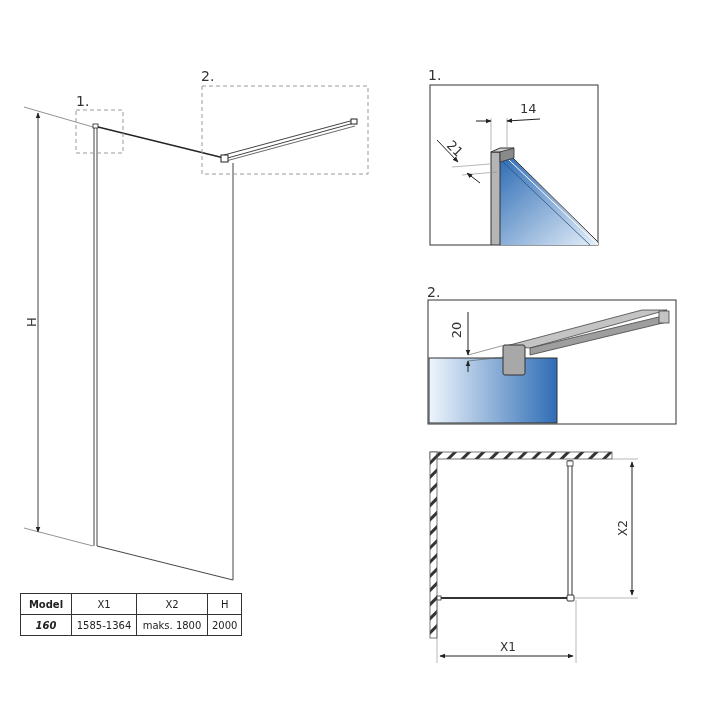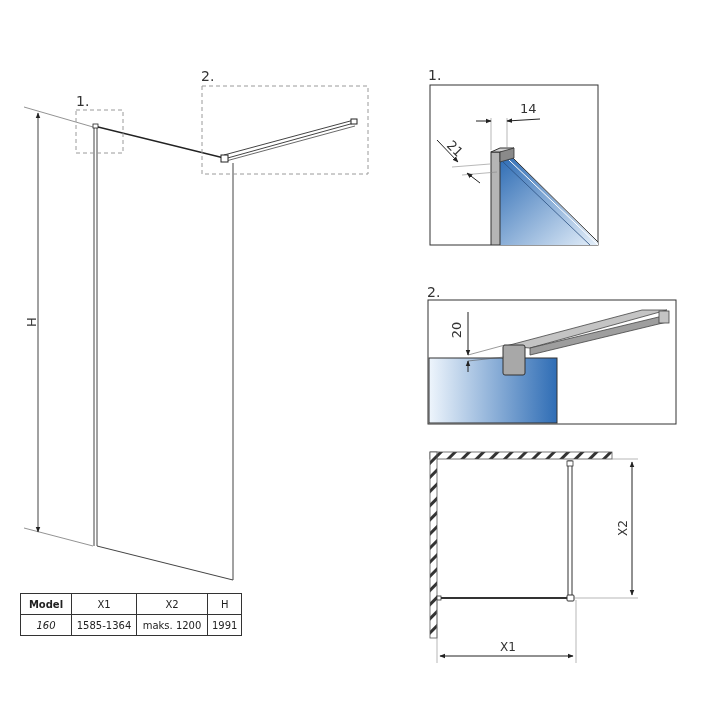--- a/index.html
+++ b/index.html
@@ -2,21 +2,21 @@
 <html><head>
 <meta charset="utf-8">
 <style>
   html,body{margin:0;padding:0;background:#fff;}
   body{width:720px;height:720px;position:relative;overflow:hidden;font-family:"DejaVu Sans",sans-serif;}
   svg{position:absolute;left:0;top:0;}
   .lbl{font-family:"DejaVu Sans",sans-serif;fill:#333;}
   table.spec{position:absolute;left:20px;top:593px;border-collapse:collapse;font-family:"DejaVu Sans",sans-serif;font-size:10px;color:#222;}
   table.spec td,table.spec th{border:1px solid #333;padding:2px 4px;text-align:center;height:16px;font-weight:normal;}
   table.spec th.model{font-weight:bold;}
-  table.spec td.model{font-weight:normal;font-style:italic;}
+  table.spec td.model{font-weight:bold;font-style:italic;}
 </style>
 </head>
 <body>
 
 <svg width="720" height="720" viewBox="0 0 720 720">
   <defs>
     <linearGradient id="glassG1" x1="0" y1="0" x2="1" y2="1">
       <stop offset="0" stop-color="#2f6db5"></stop>
       <stop offset="1" stop-color="#e6f0fa"></stop>
     </linearGradient>
@@ -141,17 +141,17 @@
   <tbody>
       <tr>
     <th class="model" style="width:42px">Model</th>
     <th style="width:56px">X1</th>
     <th style="width:62px">X2</th>
     <th style="width:24px">H</th>
   </tr>
   <tr>
     <td class="model">160</td>
     <td>1585-1364</td>
-    <td>maks. 1200</td>
-    <td>1991</td>
+    <td>maks. 1800</td>
+    <td>2000</td>
   </tr>
 </tbody>
   </table>
 
 </body></html>

